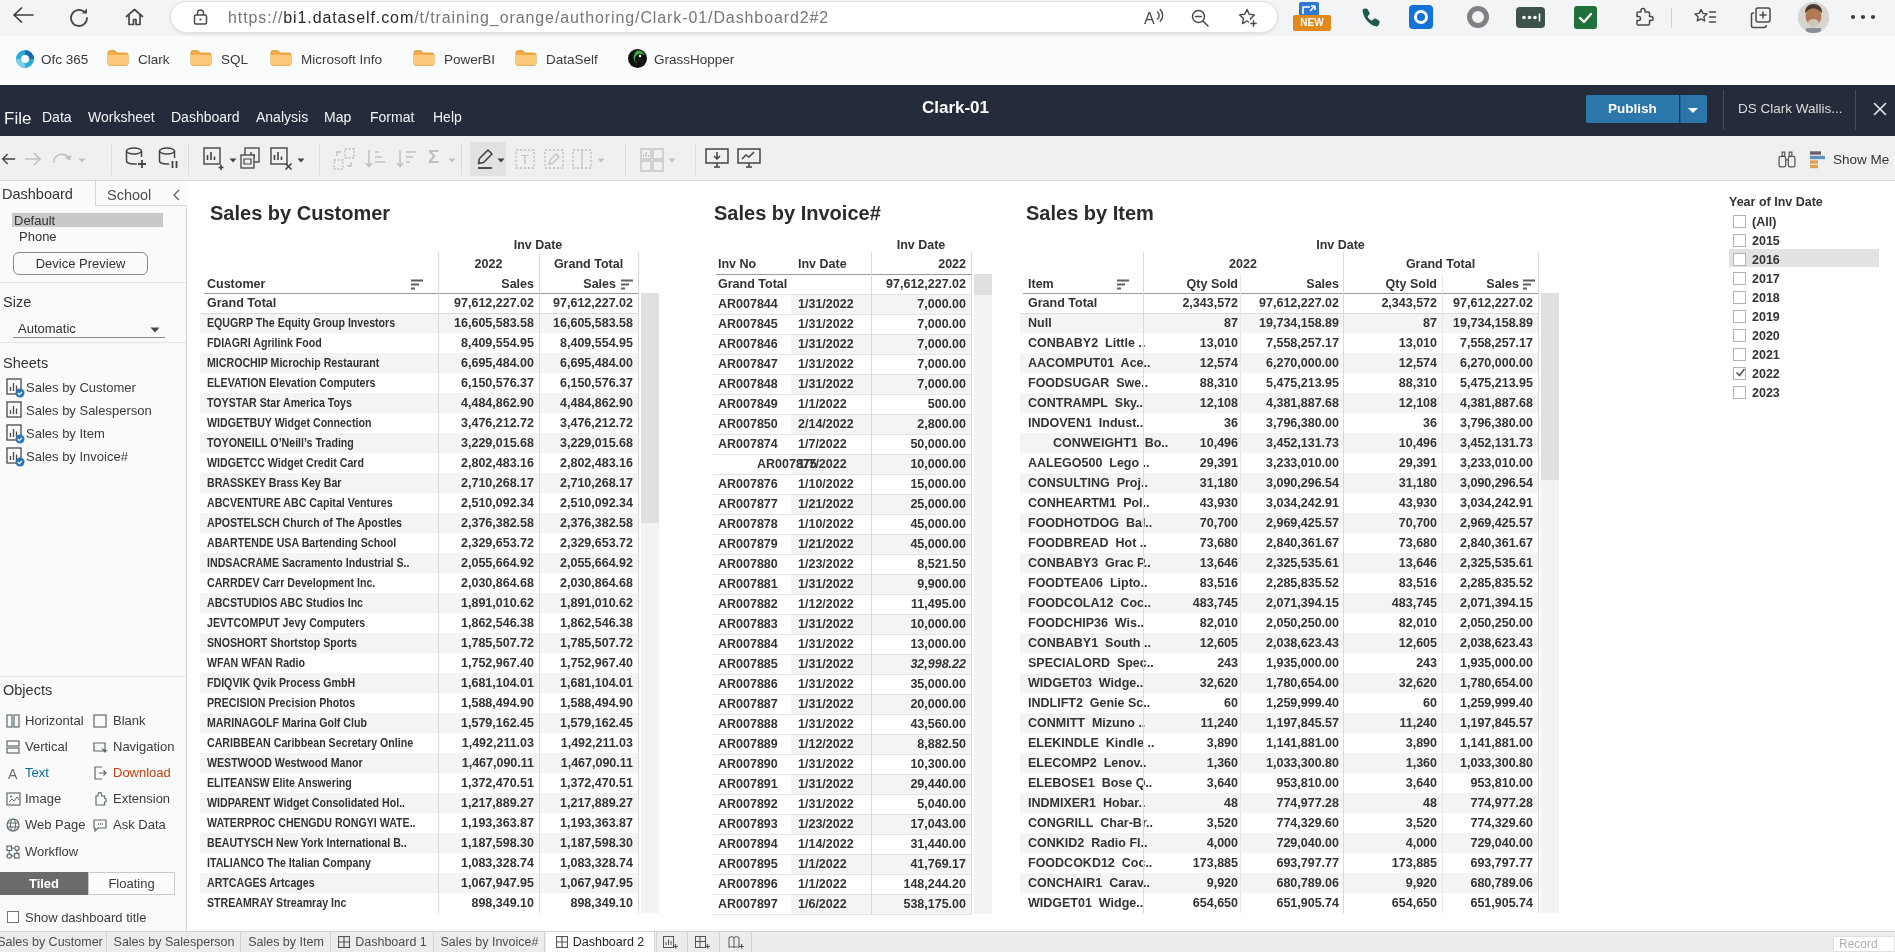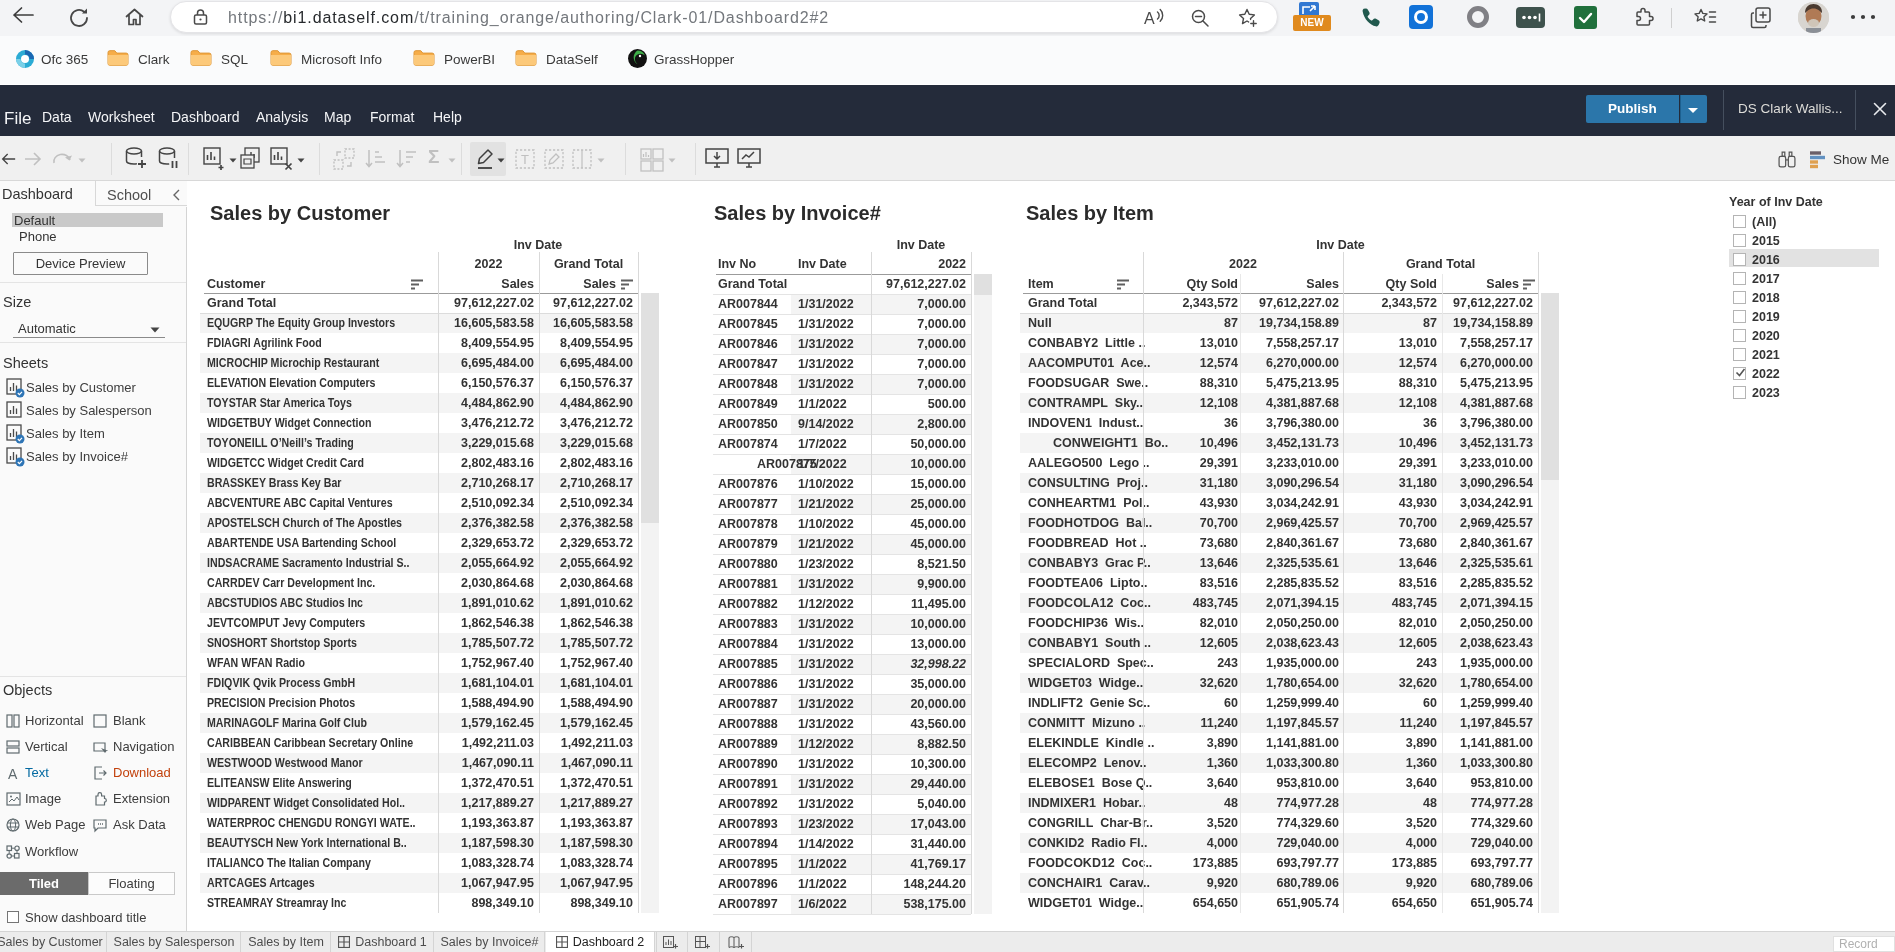--- a/index.html
+++ b/index.html
@@ -131,20 +131,23 @@
       <path d="M2 7h20v8.5a1.8 1.8 0 0 1-1.8 1.8H3.8A1.8 1.8 0 0 1 2 15.5z" fill="#fcc97a"></path>
     </svg>
 <div class="a pnl" style="left:546px;top:52px;font-size:13.5px;color:#3a3a3a">DataSelf</div>
 <svg class="a" style="left:626px;top:47px" width="23" height="23" viewBox="0 0 23 23">
       <circle cx="11.5" cy="11.5" r="9.5" fill="#111"></circle>
       <path d="M11.5 3.5a8 8 0 0 1 7.4 5 6.5 6.5 0 0 0-6-1.5 5.5 5.5 0 0 0-4 5.5 5.8 5.8 0 0 0 2.5 4.6A8 8 0 0 1 11.5 3.5z" fill="#3fae49"></path>
       <circle cx="14" cy="9" r="1.2" fill="#fff"></circle>
     </svg>
 <div class="a pnl" style="left:654px;top:52px;font-size:13.5px;color:#3a3a3a">GrassHopper</div>
 <div class="a" style="left:0px;top:85px;width:1895px;height:51px;background:#242b3a"></div>
+<div class="a" style="left:0px;top:85px;width:1895px;height:51px">
+      <div style="position:absolute;left:16px;right:0;top:13px;text-align:center;color:#fff;font-size:17px;font-weight:bold">Clark-01</div>
+    </div>
 <div class="a" style="left:4px;top:109px;font-size:17px;color:#f4f5f7">File</div>
 <div class="a" style="left:42px;top:109px;font-size:14px;color:#f4f5f7">Data</div>
 <div class="a" style="left:88px;top:109px;font-size:14px;color:#f4f5f7">Worksheet</div>
 <div class="a" style="left:171px;top:109px;font-size:14px;color:#f4f5f7">Dashboard</div>
 <div class="a" style="left:256px;top:109px;font-size:14px;color:#f4f5f7">Analysis</div>
 <div class="a" style="left:324px;top:109px;font-size:14px;color:#f4f5f7">Map</div>
 <div class="a" style="left:370px;top:109px;font-size:14px;color:#f4f5f7">Format</div>
 <div class="a" style="left:433px;top:109px;font-size:14px;color:#f4f5f7">Help</div>
 <div class="a" style="left:1586px;top:95px;width:93px;height:28px;background:#2b76aa;border-radius:2px 0 0 2px;color:#fff;font-size:13.5px;font-weight:bold;text-align:center;line-height:28px">Publish</div>
 <div class="a" style="left:1680px;top:95px;width:27px;height:28px;background:#2b76aa;border-radius:0 2px 2px 0;border-left:1px solid #1d608f"></div>
@@ -285,21 +288,21 @@
 <div class="a pnl" style="left:2px;top:186px;font-size:14.5px;color:#333">Dashboard</div>
 <div class="a" style="left:95px;top:181px;width:1px;height:25px;background:#d8d8d8"></div>
 <div class="a pnl" style="left:107px;top:187px;font-size:14.5px;color:#4f4f4f">School</div>
 <svg class="a" style="left:172px;top:189px" width="8" height="12" viewBox="0 0 8 12">
       <path d="M7 1 2 6l5 5" stroke="#666" stroke-width="1.4" fill="none"></path>
     </svg>
 <div class="a" style="left:95px;top:205px;width:92px;height:1px;background:#d8d8d8"></div>
 <div class="a" style="left:12px;top:213px;width:151px;height:14px;background:#c9c9c9"></div>
 <div class="a pnl" style="left:14px;top:213px;color:#333">Default</div>
 <div class="a pnl" style="left:19px;top:229px;color:#333">Phone</div>
-<div class="a" style="left:13px;top:252px;width:135px;height:23px;border:1px solid #8a8a8a;border-radius:1px;font-size:13px;color:#333;text-align:center;line-height:22px;background:#fafafa">Device Preview</div>
+<div class="a" style="left:13px;top:252px;width:135px;height:23px;border:1px solid #8a8a8a;border-radius:6px;font-size:13px;color:#333;text-align:center;line-height:22px;background:#fafafa">Device Preview</div>
 <div class="a" style="left:0px;top:282px;width:186px;height:1px;background:#e4e4e4"></div>
 <div class="a pnl" style="left:3px;top:294px;font-size:14.5px;color:#333">Size</div>
 <div class="a pnl" style="left:18px;top:321px;color:#333">Automatic</div>
 <div class="a" style="left:13px;top:337px;width:152px;height:1px;background:#8a8a8a"></div>
 <svg class="a" style="left:150px;top:327px" width="10" height="6" viewBox="0 0 10 6">
       <path d="M0.5 0.5l4.5 5 4.5-5z" fill="#444"></path>
     </svg>
 <div class="a" style="left:0px;top:342px;width:186px;height:1px;background:#e4e4e4"></div>
 <div class="a pnl" style="left:3px;top:355px;font-size:14.5px;color:#333">Sheets</div>
 <svg class="a" style="left:6px;top:378px" width="22" height="20" viewBox="0 0 22 20">
@@ -540,21 +543,21 @@
 <div class="a tb num" style="left:866px;top:357px;width:100px;">7,000.00</div>
 <div class="a" style="left:791px;top:374px;width:180px;height:20px;background:#f4f4f4"></div>
 <div class="a tb" style="left:718px;top:377px;">AR007848</div>
 <div class="a tb" style="left:798px;top:377px;">1/31/2022</div>
 <div class="a tb num" style="left:866px;top:377px;width:100px;">7,000.00</div>
 <div class="a tb" style="left:718px;top:397px;">AR007849</div>
 <div class="a tb" style="left:798px;top:397px;">1/1/2022</div>
 <div class="a tb num" style="left:866px;top:397px;width:100px;">500.00</div>
 <div class="a" style="left:791px;top:414px;width:180px;height:20px;background:#f4f4f4"></div>
 <div class="a tb" style="left:718px;top:417px;">AR007850</div>
-<div class="a tb" style="left:798px;top:417px;">9/14/2022</div>
+<div class="a tb" style="left:798px;top:417px;">2/14/2022</div>
 <div class="a tb num" style="left:866px;top:417px;width:100px;">2,800.00</div>
 <div class="a tb" style="left:718px;top:437px;">AR007874</div>
 <div class="a tb" style="left:798px;top:437px;">1/7/2022</div>
 <div class="a tb num" style="left:866px;top:437px;width:100px;">50,000.00</div>
 <div class="a" style="left:791px;top:454px;width:180px;height:20px;background:#f4f4f4"></div>
 <div class="a tb" style="left:717px;top:457px;margin-left:40px;">AR007875</div>
 <div class="a tb" style="left:798px;top:457px;">1/7/2022</div>
 <div class="a tb num" style="left:866px;top:457px;width:100px;">10,000.00</div>
 <div class="a tb" style="left:718px;top:477px;">AR007876</div>
 <div class="a tb" style="left:798px;top:477px;">1/10/2022</div>

